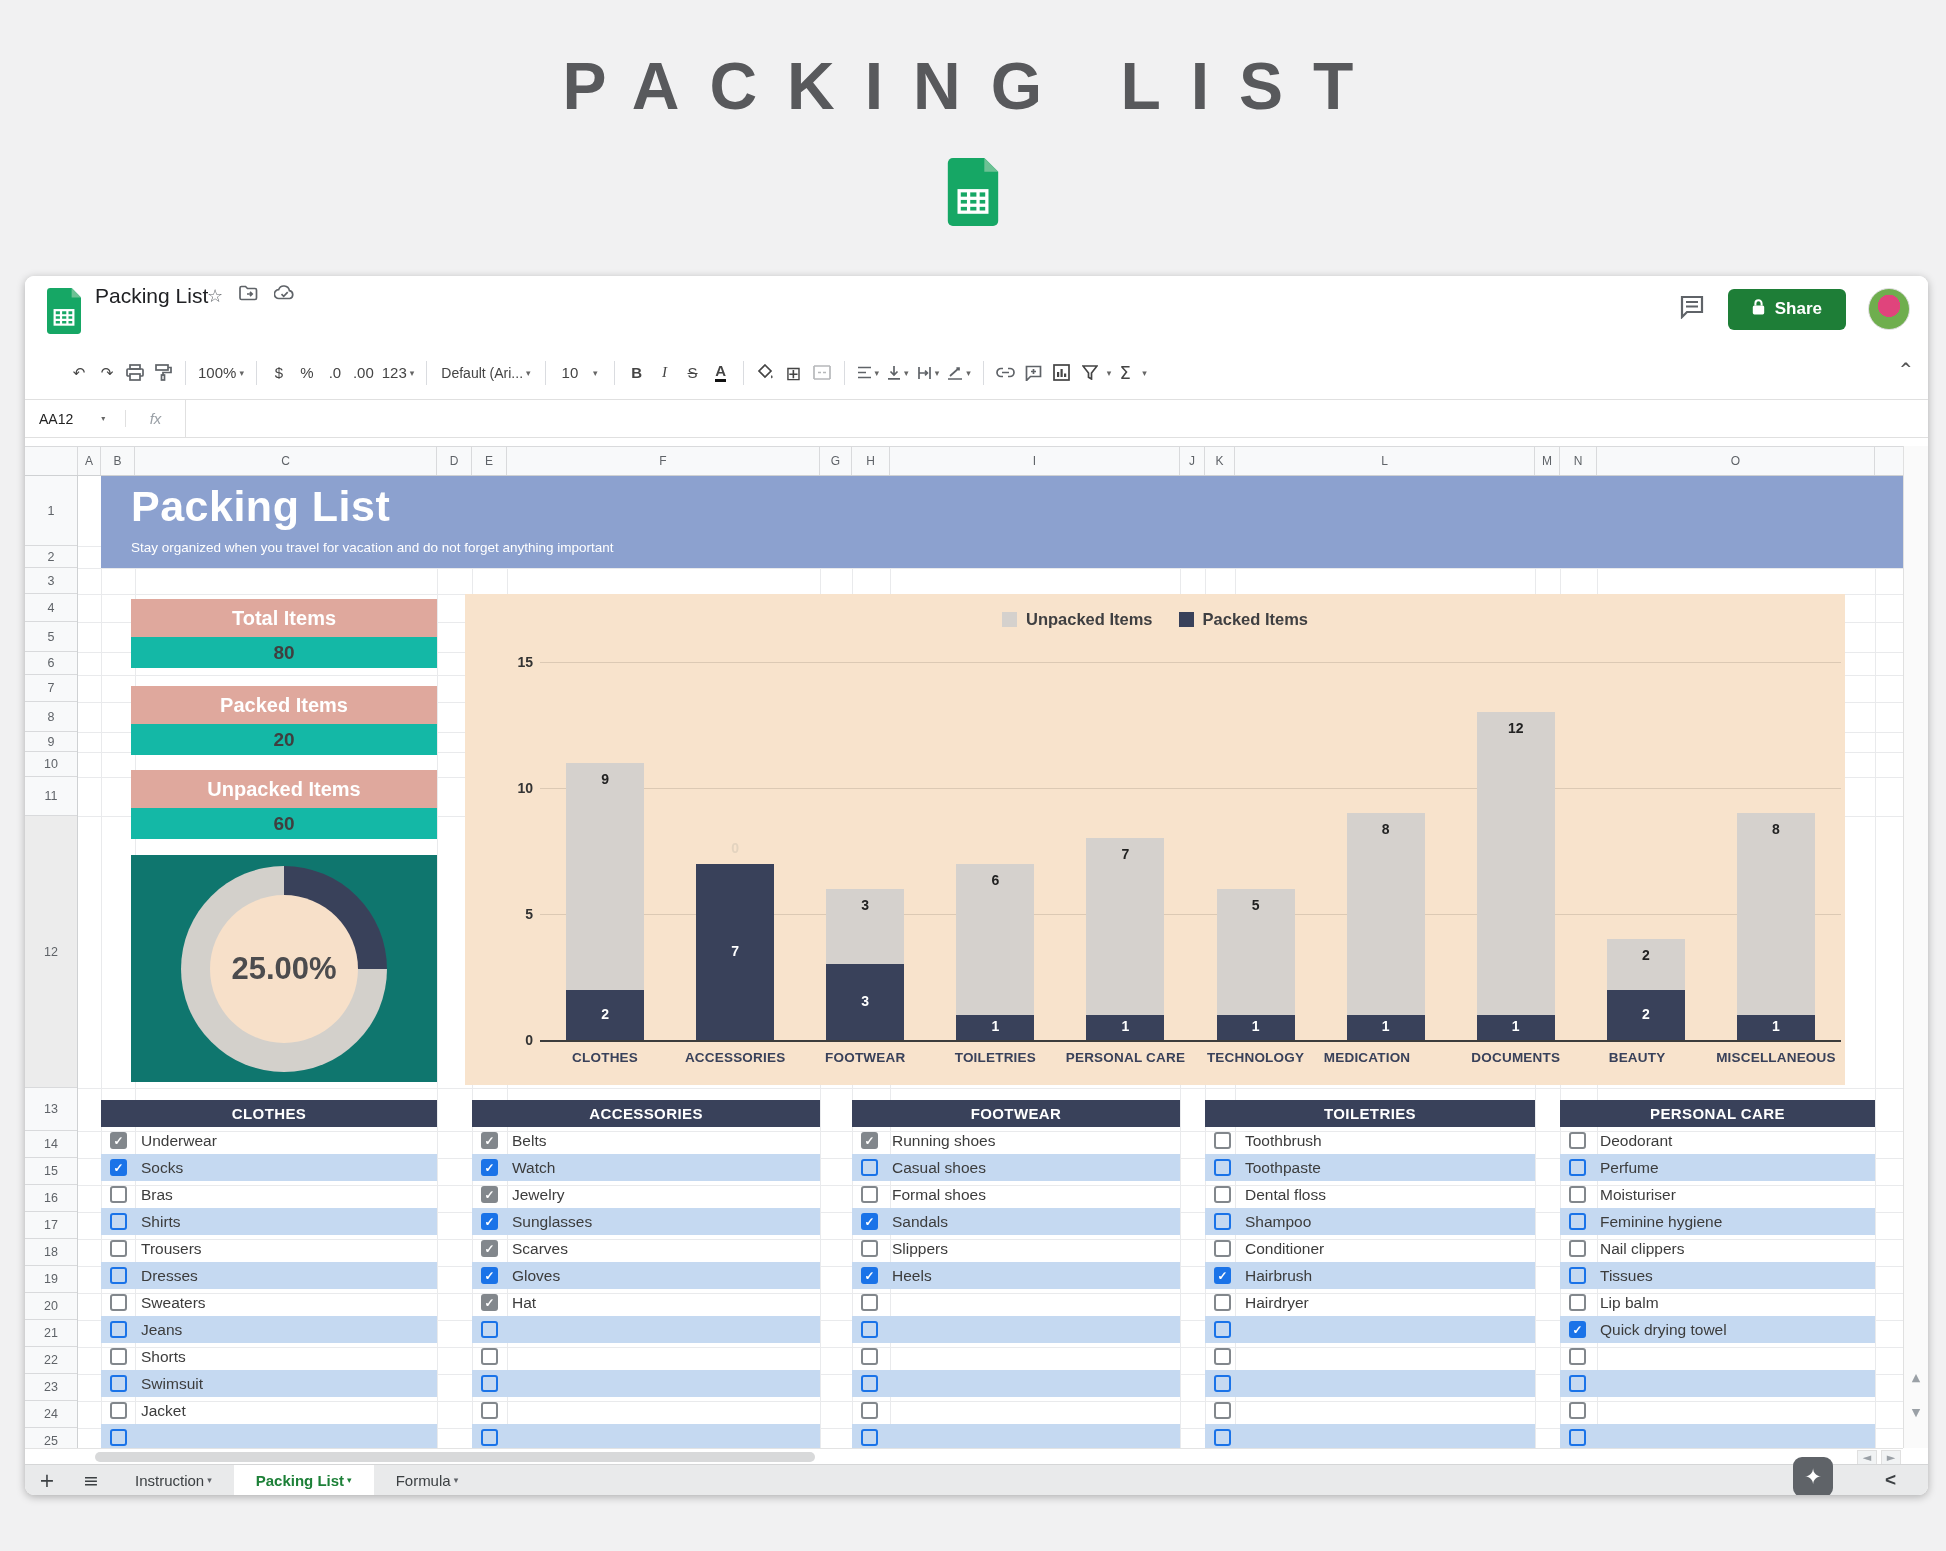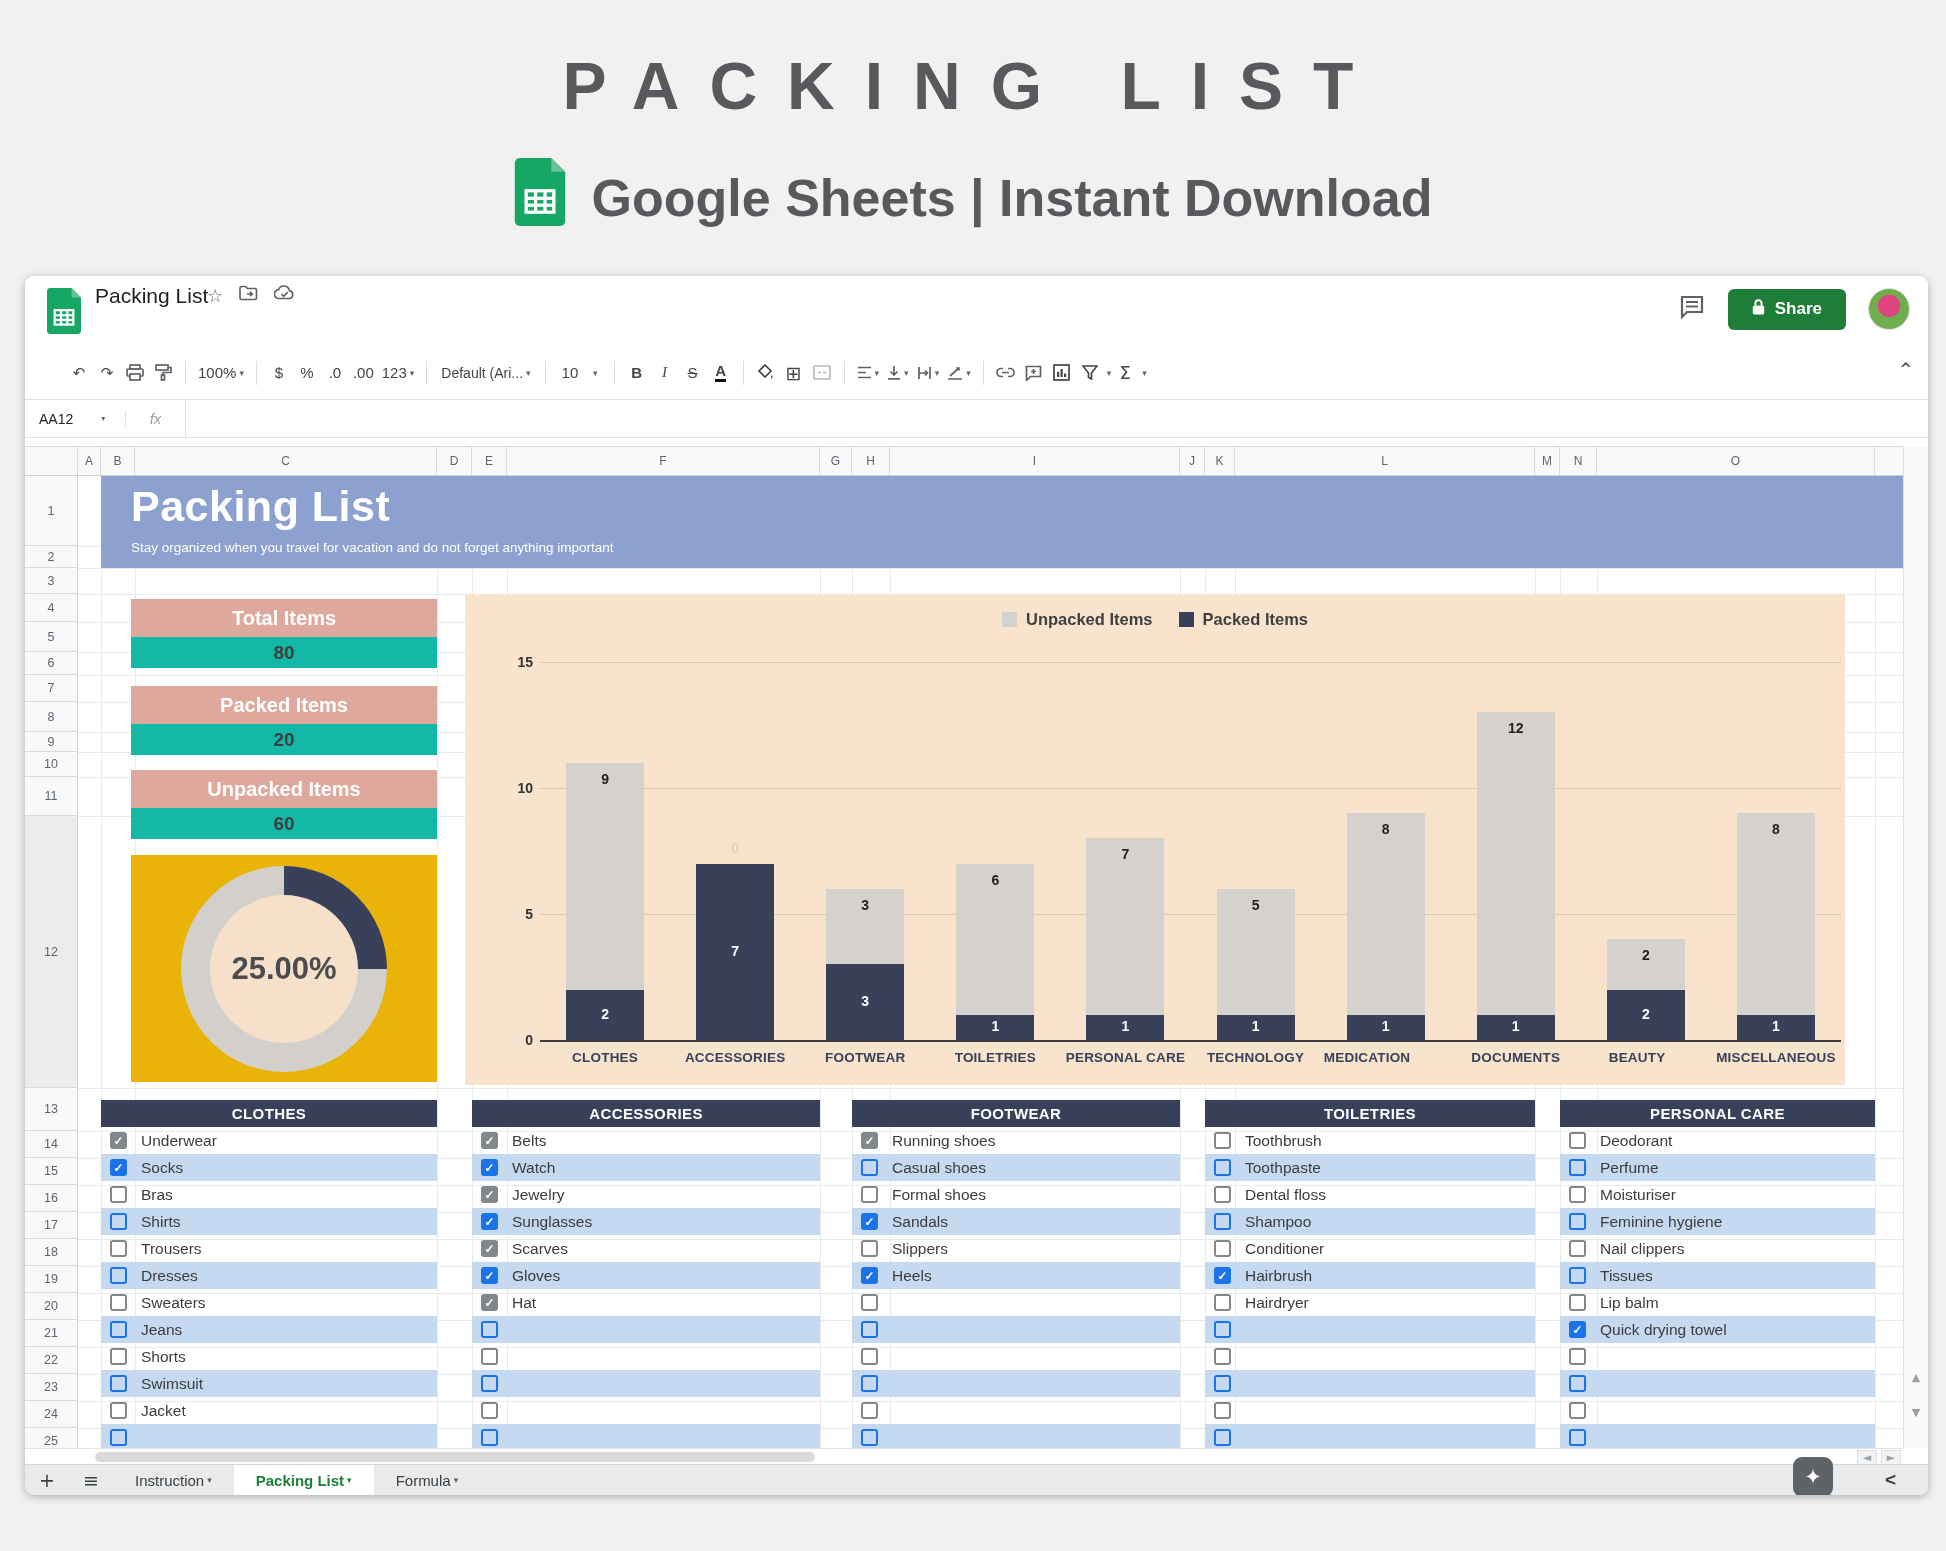--- a/index.html
+++ b/index.html
@@ -76,21 +76,21 @@
 
   
   .ov { position:absolute; }
   #banner-blue { left:23px; top:0; width:1855px; height:92px; background:#8ca1cf; color:#fff; padding:6px 0 0 30px; }
   #sheet-title { font-size:43px; font-weight:bold; letter-spacing:.5px; }
   #sheet-sub { font-size:13.5px; margin-top:9px; }
 
   .stat-hdr { left:53px; width:306px; height:38px; background:#dfa89d; color:#fff; font-weight:bold; font-size:20px; display:flex; align-items:center; justify-content:center; }
   .stat-val { left:53px; width:306px; height:31px; background:#14b8a6; color:#3f3f3f; font-weight:bold; font-size:19px; display:flex; align-items:center; justify-content:center; }
 
-  #donut-card { left:53px; top:379px; width:306px; height:227px; background:#eab308; display:flex; align-items:center; justify-content:center; }
+  #donut-card { left:53px; top:379px; width:306px; height:227px; background:#0f766e; display:flex; align-items:center; justify-content:center; }
   #donut { width:206px; height:206px; border-radius:50%; position:relative; }
   #donut .hole { position:absolute; left:29px; top:29px; width:148px; height:148px; border-radius:50%; background:#f7e0c9; display:flex; align-items:center; justify-content:center; font-size:31px; font-weight:bold; color:#4c4c4e; }
 
   #chart-card { left:387px; top:118px; width:1380px; height:491px; background:#f8e3cc; }
   #legend { position:absolute; left:0; top:16px; width:100%; display:flex; justify-content:center; gap:26px; font-size:16.5px; font-weight:bold; color:#3f3f41; }
   .lg { display:flex; align-items:center; gap:9px; }
   .sw { width:15px; height:15px; }
   .ygrid { position:absolute; left:75px; width:1301px; height:1px; background:#dcc9b4; }
   .ytick { position:absolute; left:28px; width:40px; text-align:right; font-size:14px; font-weight:bold; color:#333; }
   #xaxis { position:absolute; left:75px; width:1301px; height:2px; background:#3c3c3c; }
@@ -125,21 +125,20 @@
         <svg width="52" height="68" viewBox="0 0 40 54">
           <path d="M4 0 h25 l11 11 v39 a4 4 0 0 1 -4 4 h-32 a4 4 0 0 1 -4 -4 v-46 a4 4 0 0 1 4 -4 z" fill="#16a765"></path>
           <path d="M29 0 l11 11 h-11 z" fill="#6cc194"></path>
           <rect x="9" y="26" width="22" height="17" fill="none" stroke="#fff" stroke-width="2.6"></rect>
           <line x1="9" y1="32" x2="31" y2="32" stroke="#fff" stroke-width="2.6"></line>
           <line x1="9" y1="37.5" x2="31" y2="37.5" stroke="#fff" stroke-width="2.6"></line>
           <line x1="16.5" y1="26" x2="16.5" y2="43" stroke="#fff" stroke-width="2.6"></line>
           <line x1="24" y1="26" x2="24" y2="43" stroke="#fff" stroke-width="2.6"></line>
         </svg>
       </span>
-      <span>Google Sheets | Instant Download</span>
     </span>
   </div>
 </div>
 
 <div id="win">
 
   <div id="apphdr">
     <span id="applogo">
       <svg width="34" height="46" viewBox="0 0 40 54">
         <path d="M4 0 h25 l11 11 v39 a4 4 0 0 1 -4 4 h-32 a4 4 0 0 1 -4 -4 v-46 a4 4 0 0 1 4 -4 z" fill="#16a765"></path>

